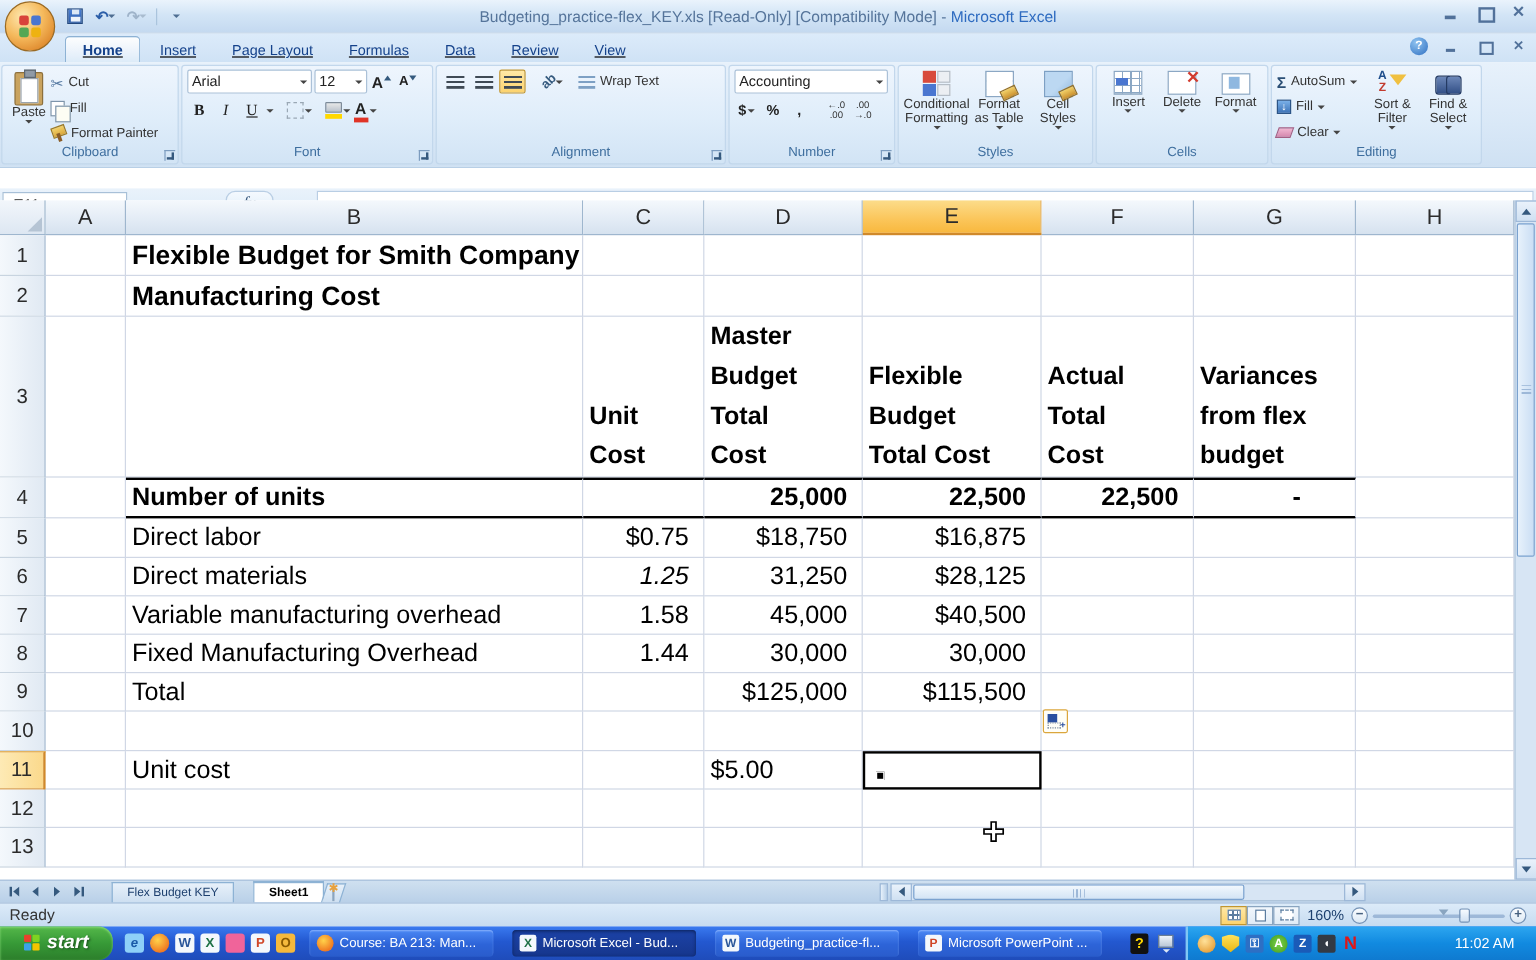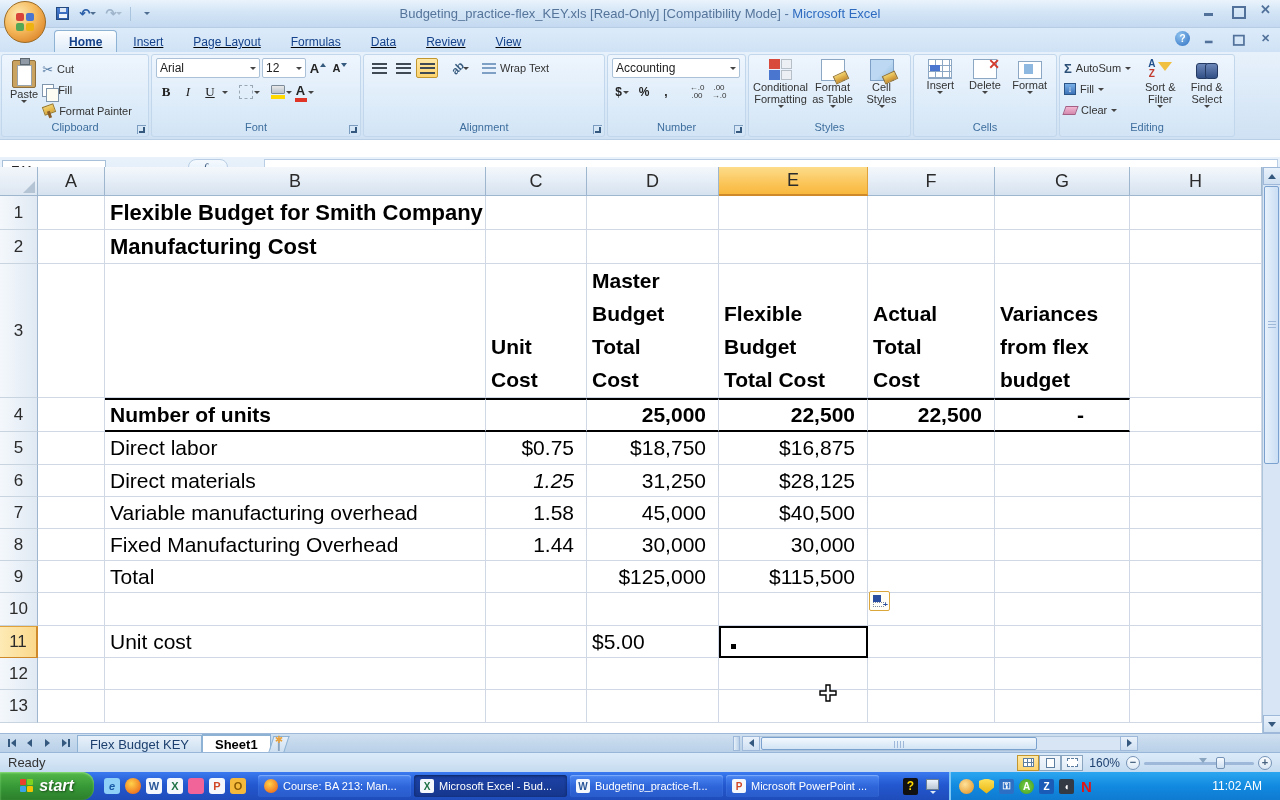--- a/index.html
+++ b/index.html
@@ -194,21 +194,21 @@
   .tri-up { width:0;height:0;border-left:4px solid transparent;border-right:4px solid transparent;border-bottom:5px solid #35597e; }
   .tri-dn { width:0;height:0;border-left:4px solid transparent;border-right:4px solid transparent;border-top:5px solid #35597e; }
   .tri-l { width:0;height:0;border-top:4px solid transparent;border-bottom:4px solid transparent;border-right:5px solid #35597e; }
   .tri-r { width:0;height:0;border-top:4px solid transparent;border-bottom:4px solid transparent;border-left:5px solid #35597e; }
 
   
   .sheetbar { position:absolute; left:0; top:733px; width:1280px; height:19px; background:linear-gradient(#cfe0f0,#b9d0e8); border-top:1px solid #9db8d8; display:flex; align-items:stretch; }
   .tabnav { display:flex; align-items:center; gap:3px; padding:0 4px; }
   .navbtn { width:15px; height:15px; display:flex; align-items:center; justify-content:center; gap:1px; }
   .navbar-bar { width:2px; height:8px; background:#35597e; }
-  .sheettab { display:flex; align-items:center; padding:0 12px; font-size:13px; color:#1c3f6e; background:linear-gradient(#e8f1fa,#cddff1); border:1px solid #8db2d4; border-bottom:none; border-radius:0 0 0 0; margin-top:1px; }
+  .sheettab { display:flex; align-items:center; padding:0 12px; font-size:10px; color:#1c3f6e; background:linear-gradient(#e8f1fa,#cddff1); border:1px solid #8db2d4; border-bottom:none; border-radius:0 0 0 0; margin-top:1px;margin-left:16px; }
   .sheettab.active { background:#fff; font-weight:bold; color:#000; margin-top:0; border-top:2px solid #8db2d4; }
   .instab { display:flex; align-items:center; padding:0 6px; background:linear-gradient(#e8f1fa,#cddff1); border:1px solid #8db2d4; border-bottom:none; margin-top:2px; transform:skewX(-18deg); }
   .instab .inner { transform:skewX(18deg); font-size:10px; }
   .i-sheetplus { width:12px; height:12px; background:#fff; border:1px solid #8aa5c0; position:relative; }
   .i-sheetplus::after { content:"✱"; position:absolute; left:-4px; top:-5px; color:#e8a13c; font-size:10px; }
   .hs-area { display:flex; align-items:center; margin-left:auto; }
   .hs-grip { width:7px; height:15px; background:linear-gradient(90deg,#e7f1fb,#b9d0e8); border:1px solid #9db8d8; margin-right:2px; }
   .hs-btn { width:18px; height:15px; background:linear-gradient(#eaf2fb,#cfe0f2); border:1px solid #9db8d8; display:flex; align-items:center; justify-content:center; }
   .hs-track { width:360px; height:15px; background:#d7e5f4; border-top:1px solid #aec4da; border-bottom:1px solid #aec4da; position:relative; }
   .hs-thumb { position:absolute; left:1px; top:0; width:276px; height:13px; background:linear-gradient(#f2f8fd,#d3e4f5); border:1px solid #7ba2cf; border-radius:2px; }
@@ -242,21 +242,21 @@
   .winflag i:nth-child(3){background:#3ba3e8;} .winflag i:nth-child(4){background:#f5c400;}
   .quicklaunch { display:flex; align-items:center; gap:5px; padding:0 8px 0 10px; }
   .ql { width:16px; height:16px; border-radius:3px; display:flex; align-items:center; justify-content:center; font-size:11px; font-weight:bold; color:#fff; }
   .ql-ie { background:#8ed0f8; color:#1a5ba8; font-style:italic; }
   .ql-ff { background:radial-gradient(circle at 40% 35%, #ffd24a, #f07a22 70%); border-radius:50%; }
   .ql-word { background:#f4f8fc; color:#2b579a; }
   .ql-excel { background:#f4f8fc; color:#1e7145; }
   .ql-keys { background:#f0649a; }
   .ql-ppt { background:#f4f8fc; color:#d04727; }
   .ql-ol { background:#f5b93c; color:#8a5a00; }
-  .tasks { display:flex; align-items:flex-end; gap:3px; margin-left:4px; }
+  .tasks { display:flex; align-items:flex-end; gap:16px; margin-left:4px; }
   .taskbtn { width:153px; height:22px; border-radius:3px; background:linear-gradient(#4b87f4,#2d64d8 55%,#2a5ccc); box-shadow:inset 0 1px 1px #7fabfa; display:flex; align-items:center; gap:5px; padding:0 6px; color:#fff; font-size:11px; white-space:nowrap; overflow:hidden; }
   .taskbtn.active { background:linear-gradient(#1c43a8,#16368c); box-shadow:inset 0 1px 3px #0c2258; }
   .ticon { flex:0 0 14px; width:14px; height:14px; border-radius:2px; display:flex; align-items:center; justify-content:center; font-size:10px; font-weight:bold; }
   .ti-firefox { background:radial-gradient(circle at 40% 35%, #ffd24a, #f07a22 70%); border-radius:50%; }
   .ti-excel { background:#f4f8fc; color:#1e7145; }
   .ti-word { background:#f4f8fc; color:#2b579a; }
   .ti-ppt { background:#f4f8fc; color:#d04727; }
   .tb-misc { display:flex; align-items:center; gap:8px; margin-left:24px; }
   .i-qhelp { width:15px; height:17px; background:#111; color:#ffd800; font-size:12px; font-weight:bold; display:flex; align-items:center; justify-content:center; border-radius:2px; }
   .i-device { display:flex; flex-direction:column; align-items:center; gap:1px; }

